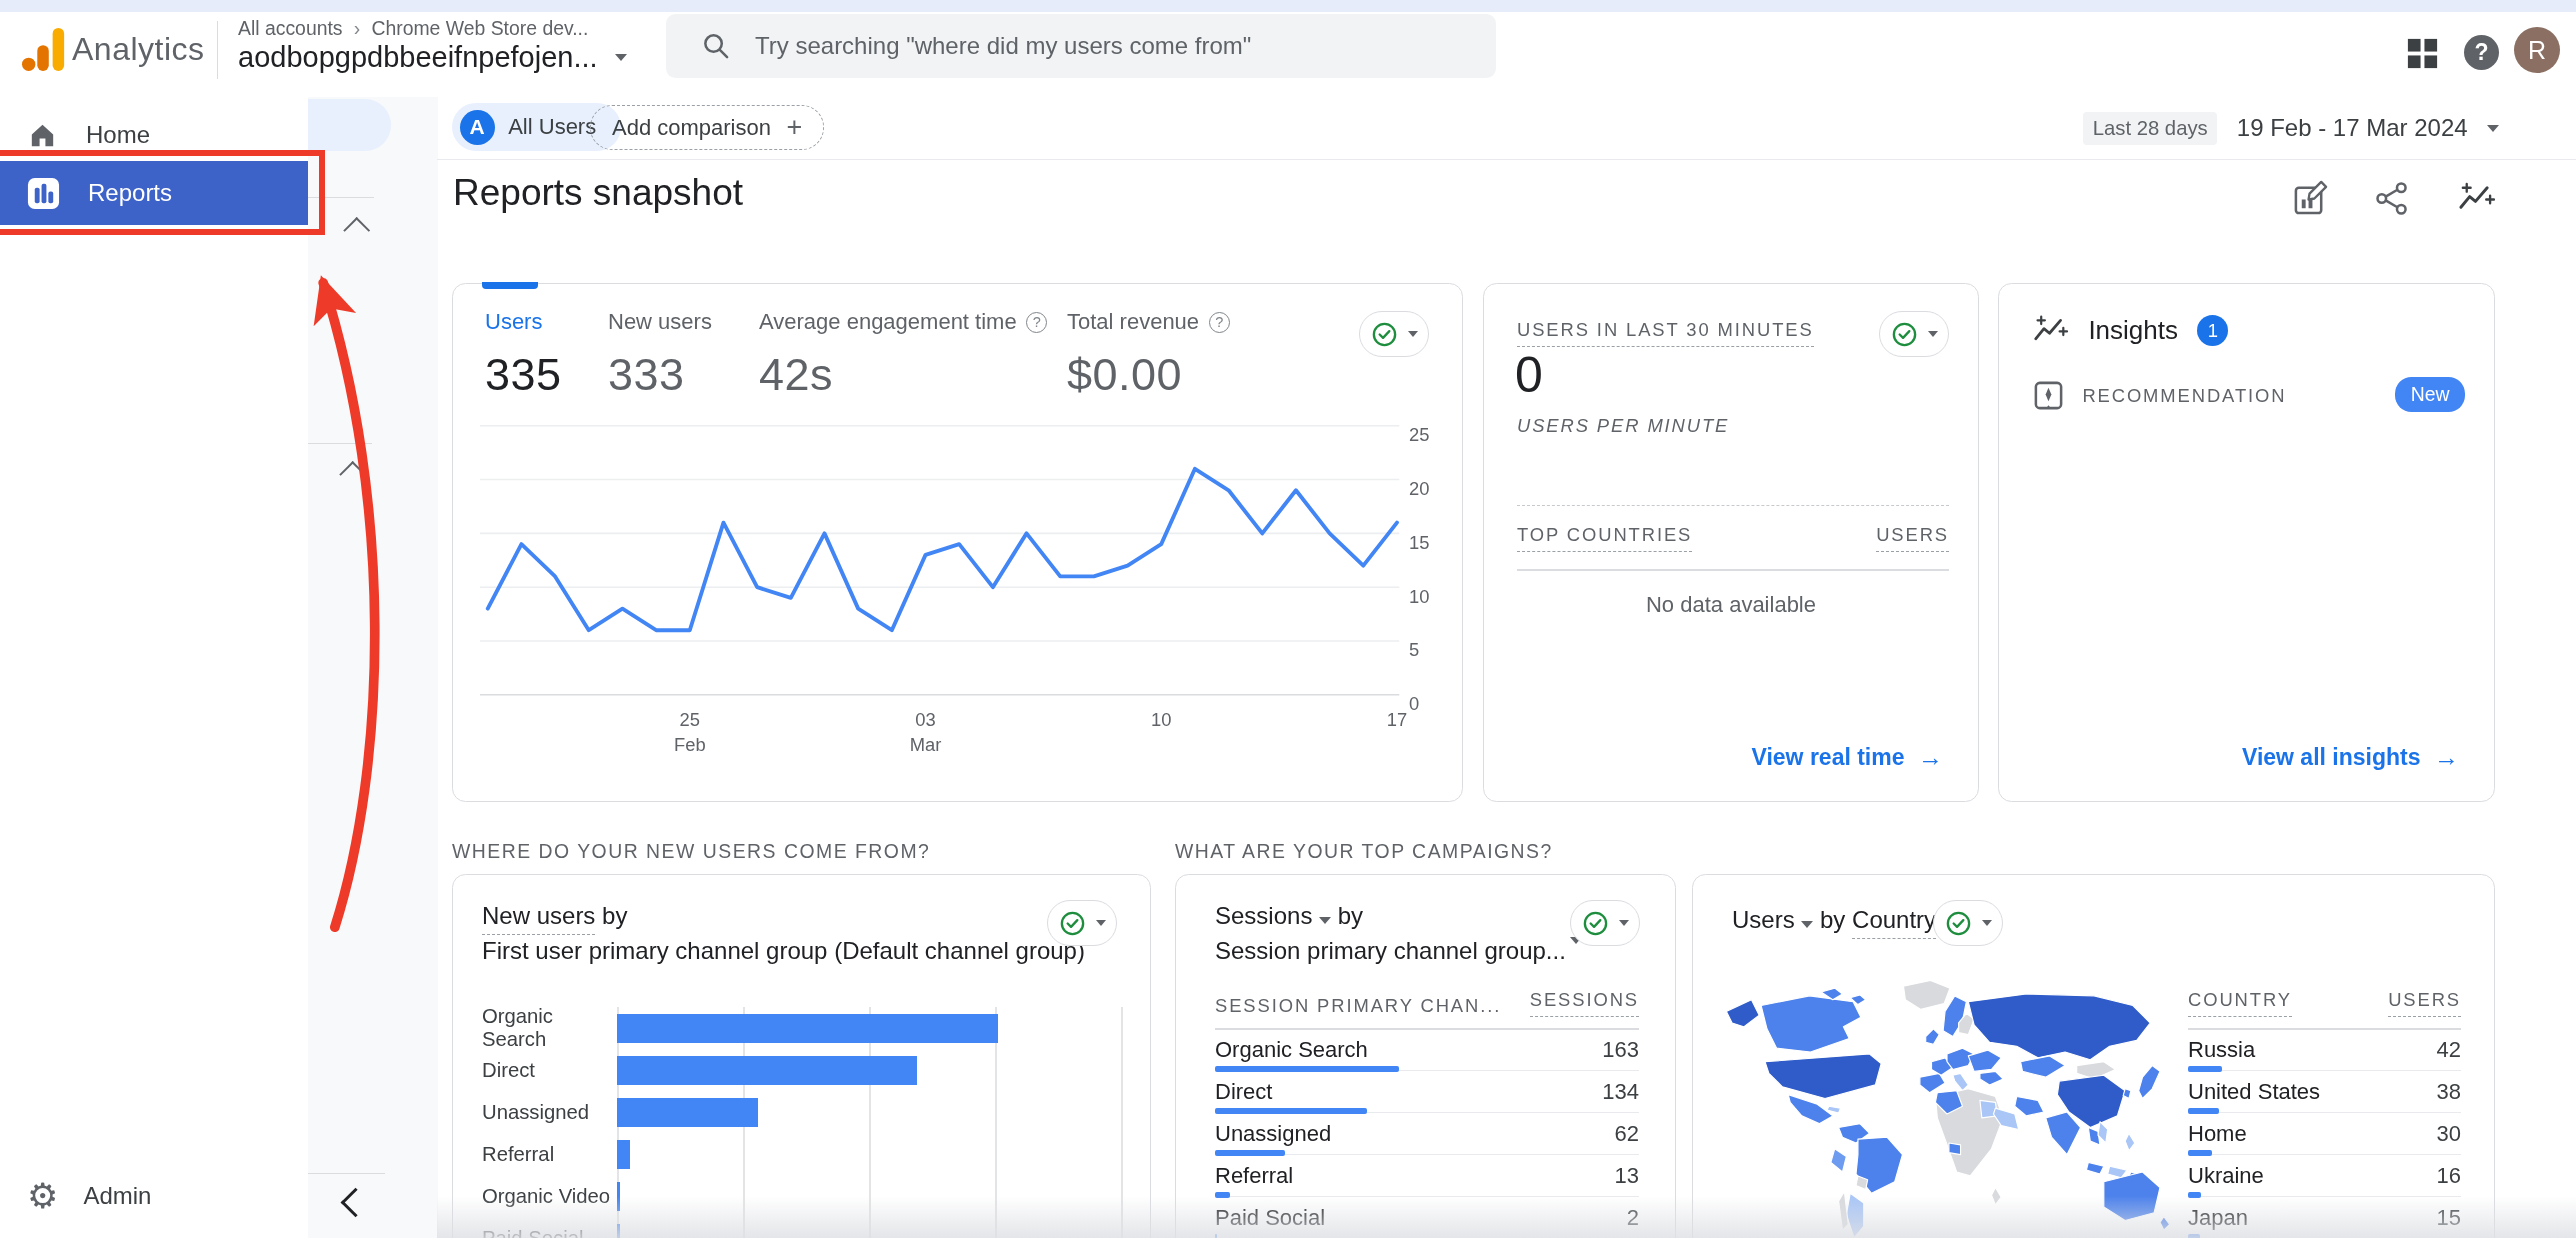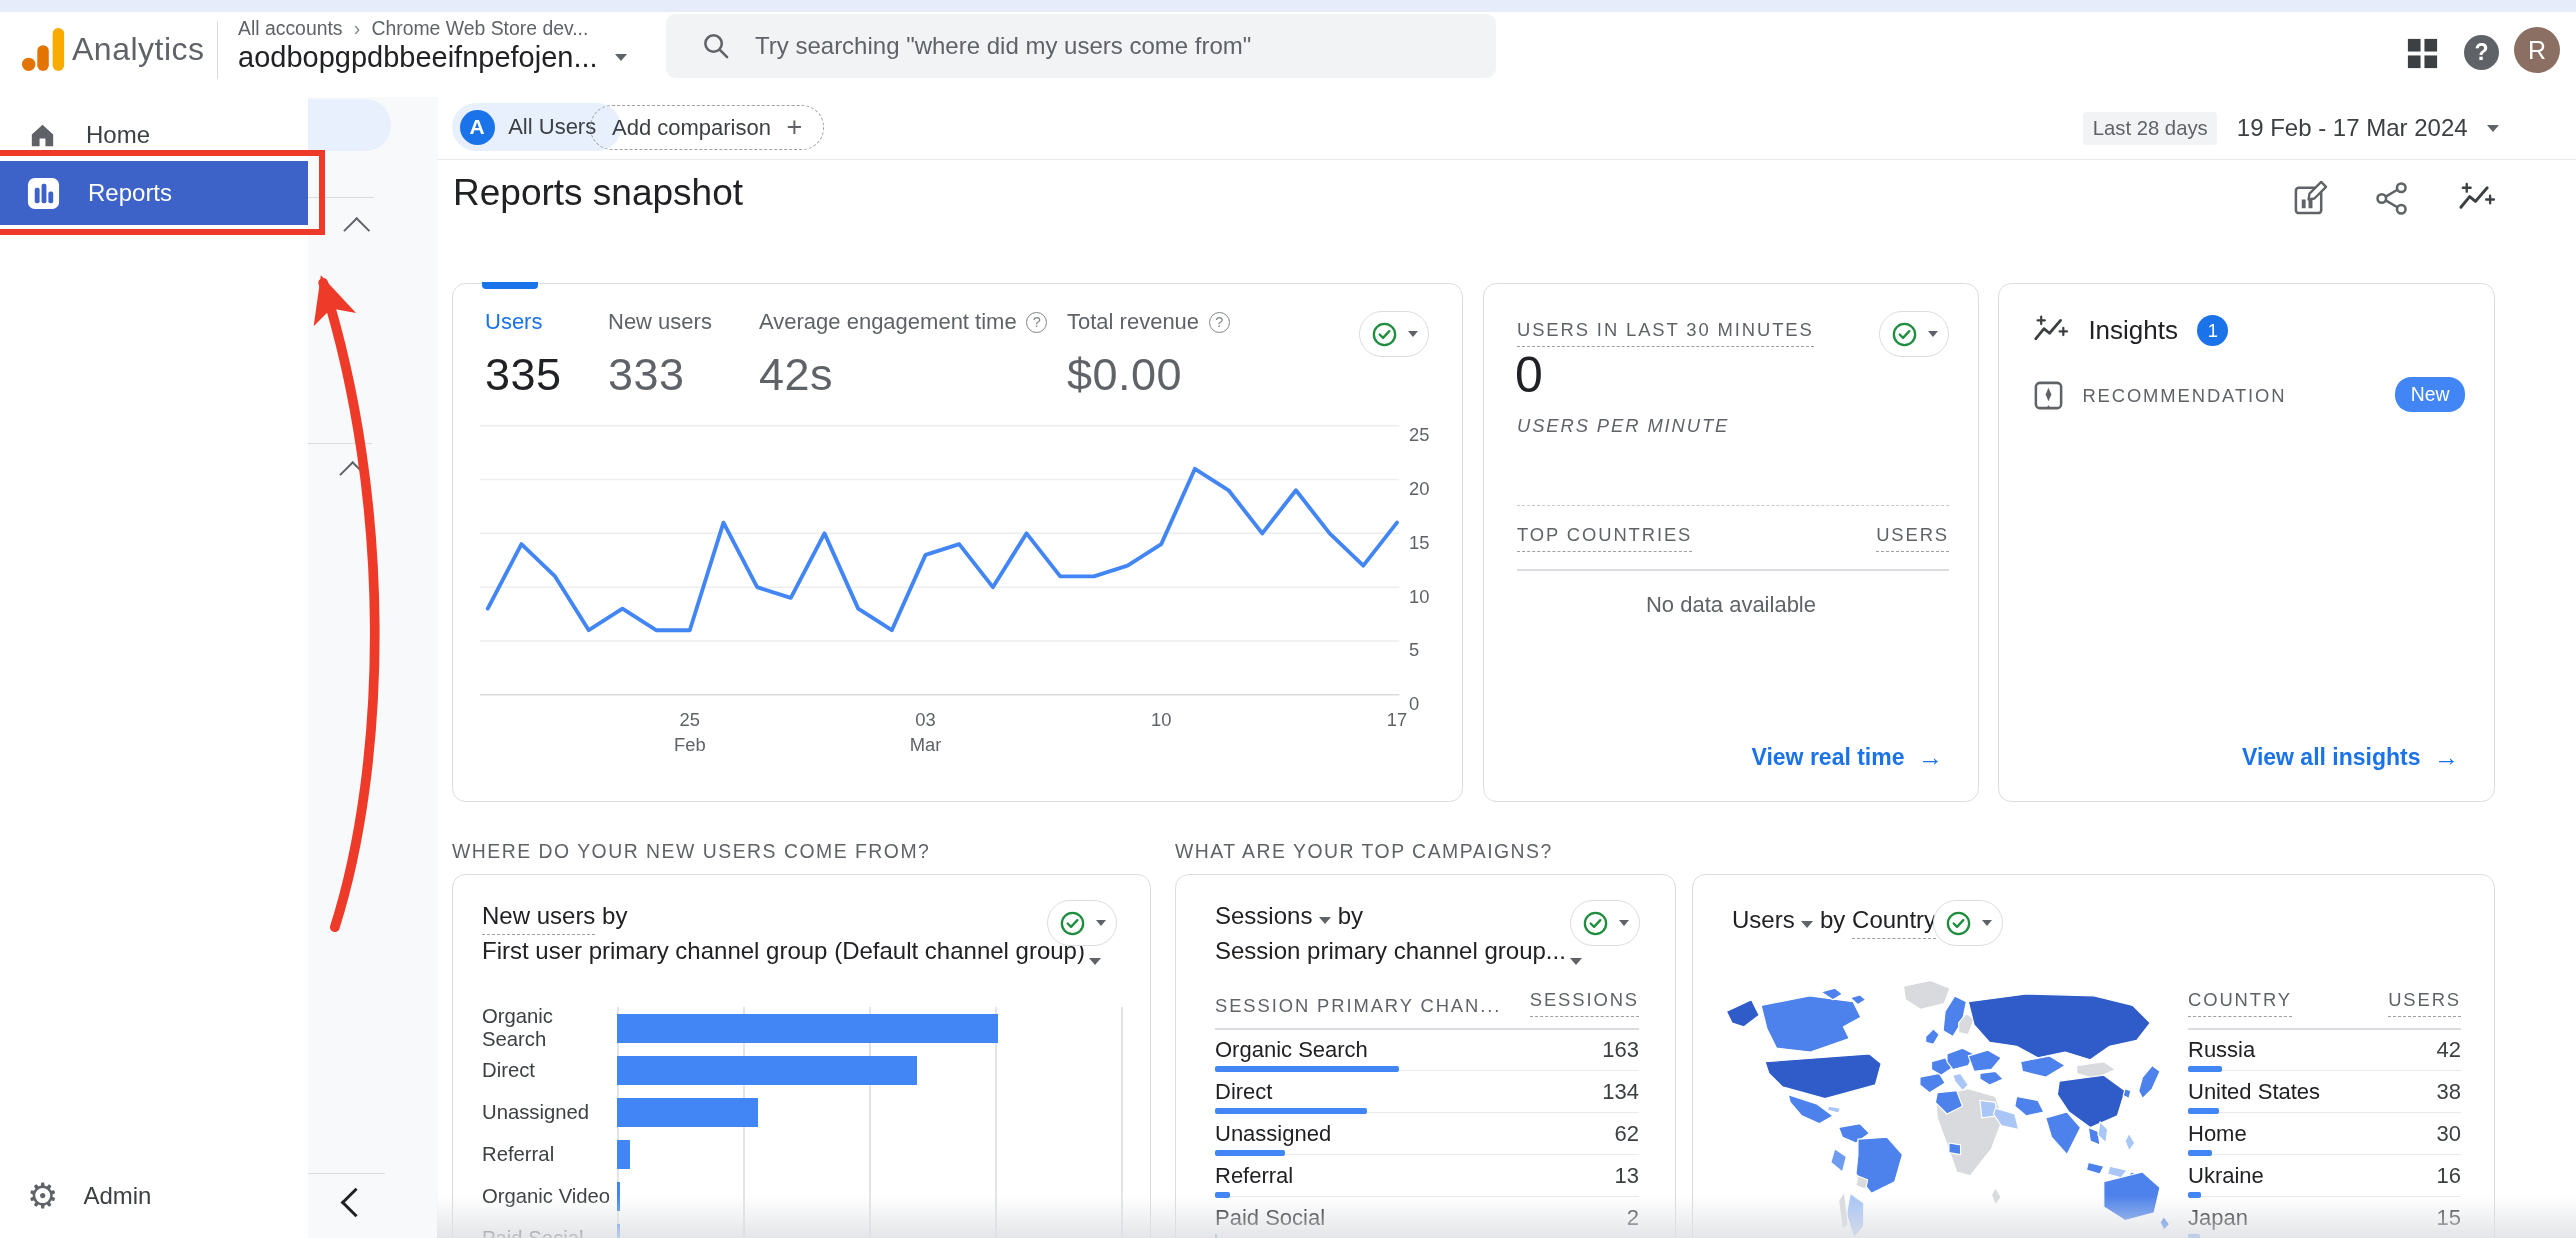--- a/index.html
+++ b/index.html
@@ -102,21 +102,21 @@
   .ins-count { width:31px; height:31px; border-radius:50%; background:#1a73e8; color:#fff; font-size:18.4px;
                display:flex; align-items:center; justify-content:center; }
   .ins-kicker { position:absolute; left:33px; top:95px; display:flex; align-items:center; gap:17.4px; }
   .new-badge { position:absolute; right:29px; top:93px; background:#4285f4; color:#fff; font-size:19.4px;
                padding:5.8px 15.5px; border-radius:16.5px; }
   .ins-msg { position:absolute; left:31px; top:143px; font-size:23px; font-weight:700; color:#202124; }
 
   .section-h { position:absolute; top:840px; font-size:19.4px; letter-spacing:1.5px; color:#5f6368; }
 
   .card-t1 { position:absolute; left:29px; top:27px; font-size:24px; color:#202124; }
-  .card-t2 { position:absolute; left:29px; top:62px; font-size:24px; color:#202124; display:flex; align-items:flex-end; gap:4px; }
+  .card-t2 { position:absolute; left:29px; top:62px; font-size:24px; color:#202124; display:flex; align-items:flex-start; gap:4px; }
   .card-t2 .caret, .card-t1 .caret { border-top-color:#5f6368; }
   .pad40 .card-t1 { left:39px; } .pad40 .card-t2 { left:39px; }
 
   
   .bar-wrap { position:absolute; left:29px; top:132px; right:29px; height:271px; }
   .bar-grid { position:absolute; left:135px; right:0; top:0; height:267px; }
   .bar-grid i { position:absolute; top:0; bottom:0; width:1.9px; background:#e3e4e6; }
   .bar-row { position:relative; height:42px; display:flex; align-items:center; }
   .bar-label { width:135px; font-size:20.3px; color:#3c4043; }
   .bar-track { position:relative; flex:1; height:29px; }

